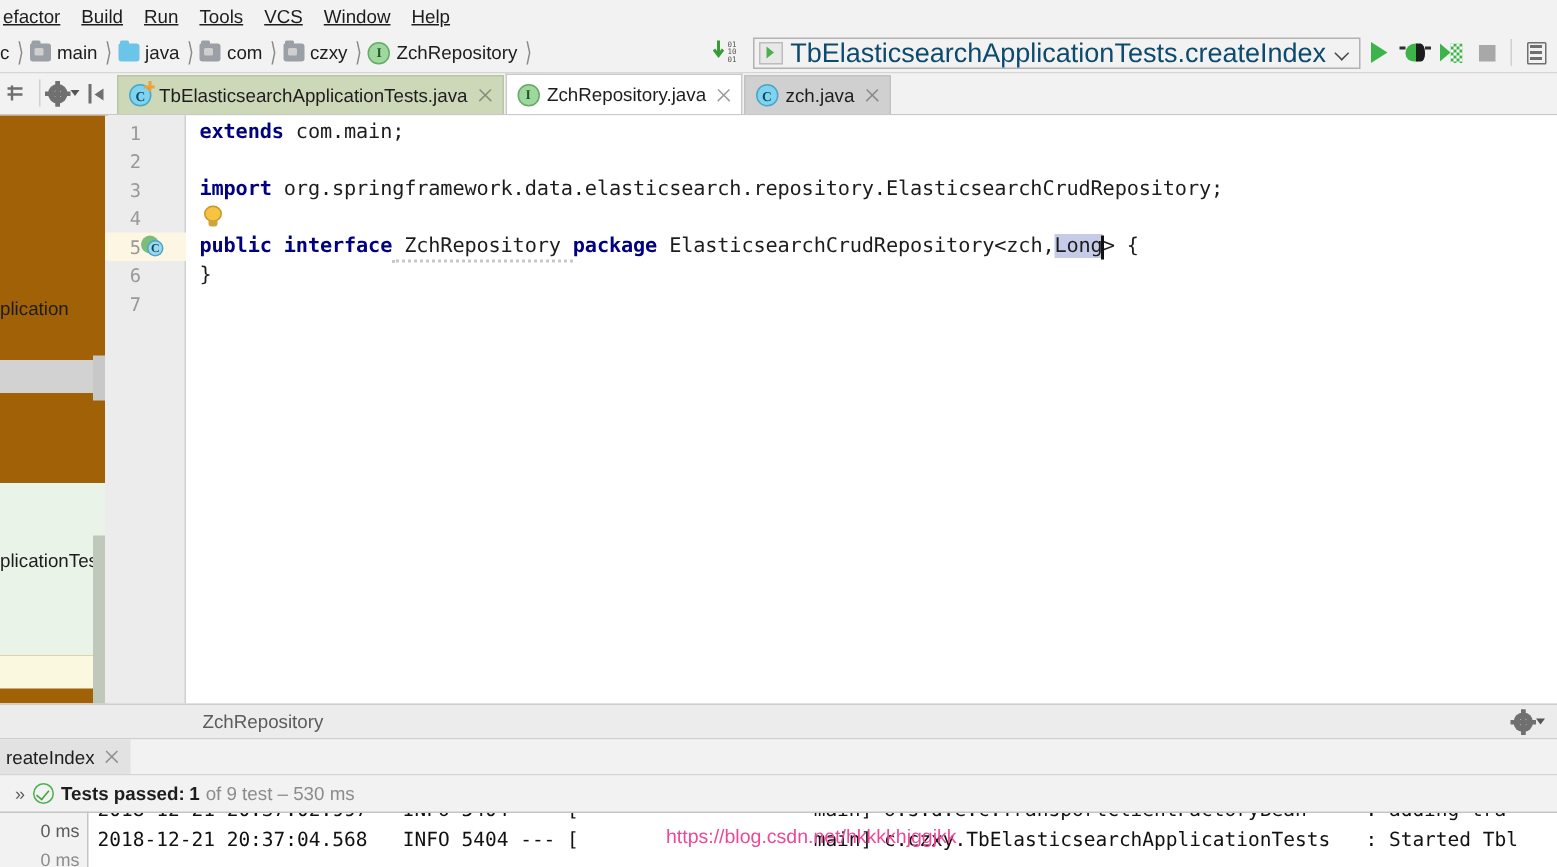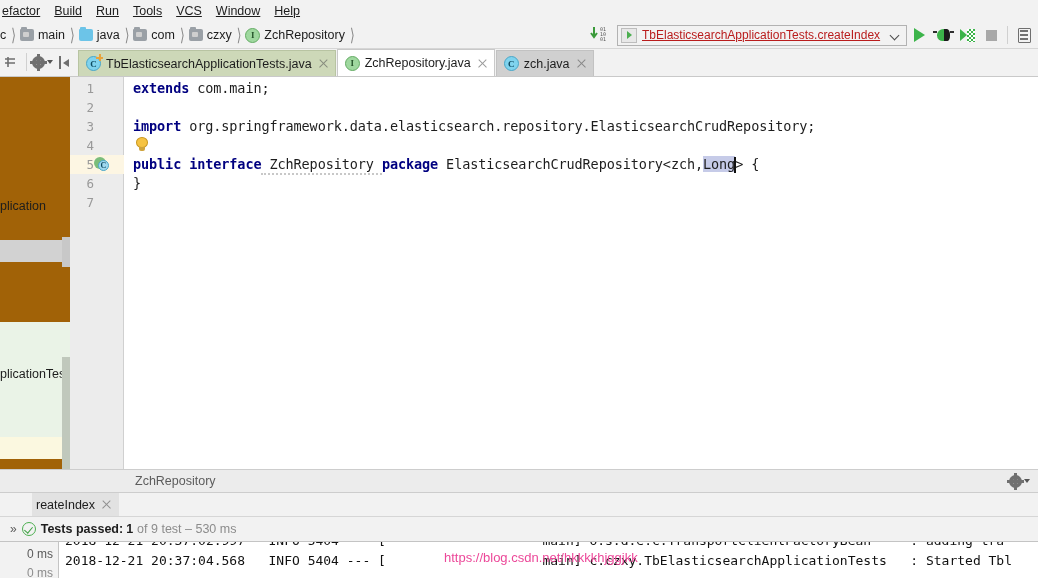--- a/index.html
+++ b/index.html
@@ -158,25 +158,24 @@
     margin-right: 5px;
   }
   .runcfg .cfg-ico i {
     width: 0; height: 0;
     border-left: 5px solid #4caf50;
     border-top: 4px solid transparent;
     border-bottom: 4px solid transparent;
     display: block;
   }
   .runcfg .cfg-name {
-    font-size: 12px;
-    color: #b91c1c;
+    font-size: 18px;
+    color: #0c4a6e;
     white-space: nowrap;
     flex: 1;
-    text-decoration: underline;
   }
   .chev {
     width: 11px; height: 11px;
     position: relative;
     margin-left: 6px;
     margin-right: 3px;
   }
   .chev::after {
     content: "";
     position: absolute;
@@ -575,21 +574,20 @@
   }
   .runtabs {
     position: absolute;
     left: 0; top: 0;
     width: 1038px; height: 24px;
     background: #f2f2f2;
     border-bottom: 1px solid #d6d6d6;
     display: flex;
     align-items: center;
     box-sizing: border-box;
-    padding-left: 32px;
   }
   .runtab {
     display: flex;
     align-items: center;
     height: 23px;
     padding: 0 7px 0 4px;
     background: #e2e2e2;
     font-size: 12.5px;
     color: #1d1d1d;
     white-space: nowrap;

